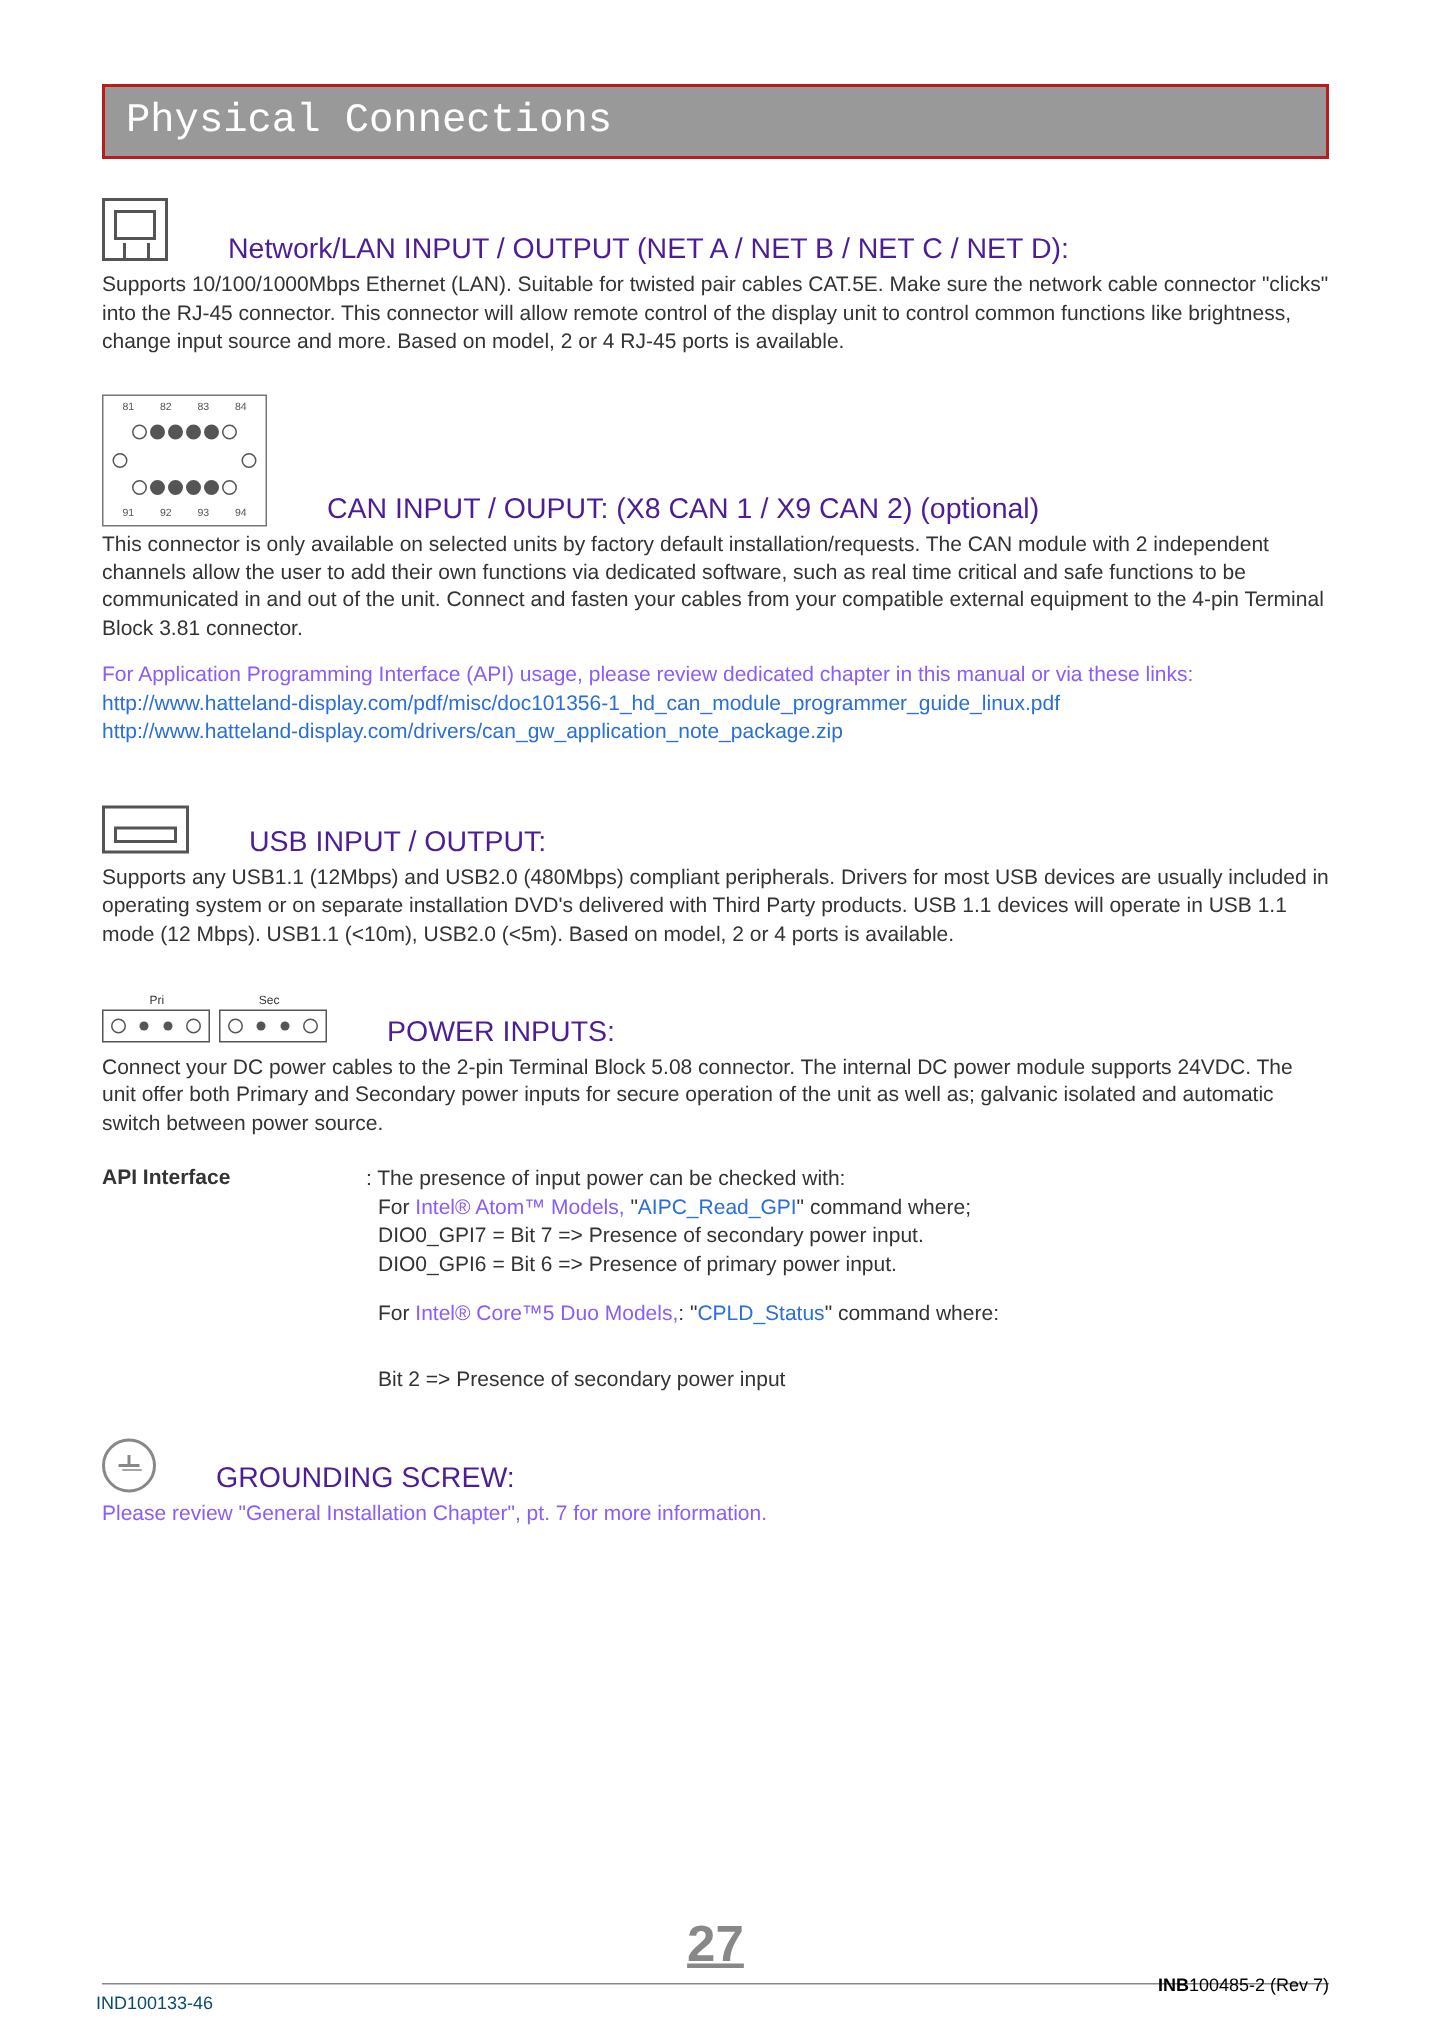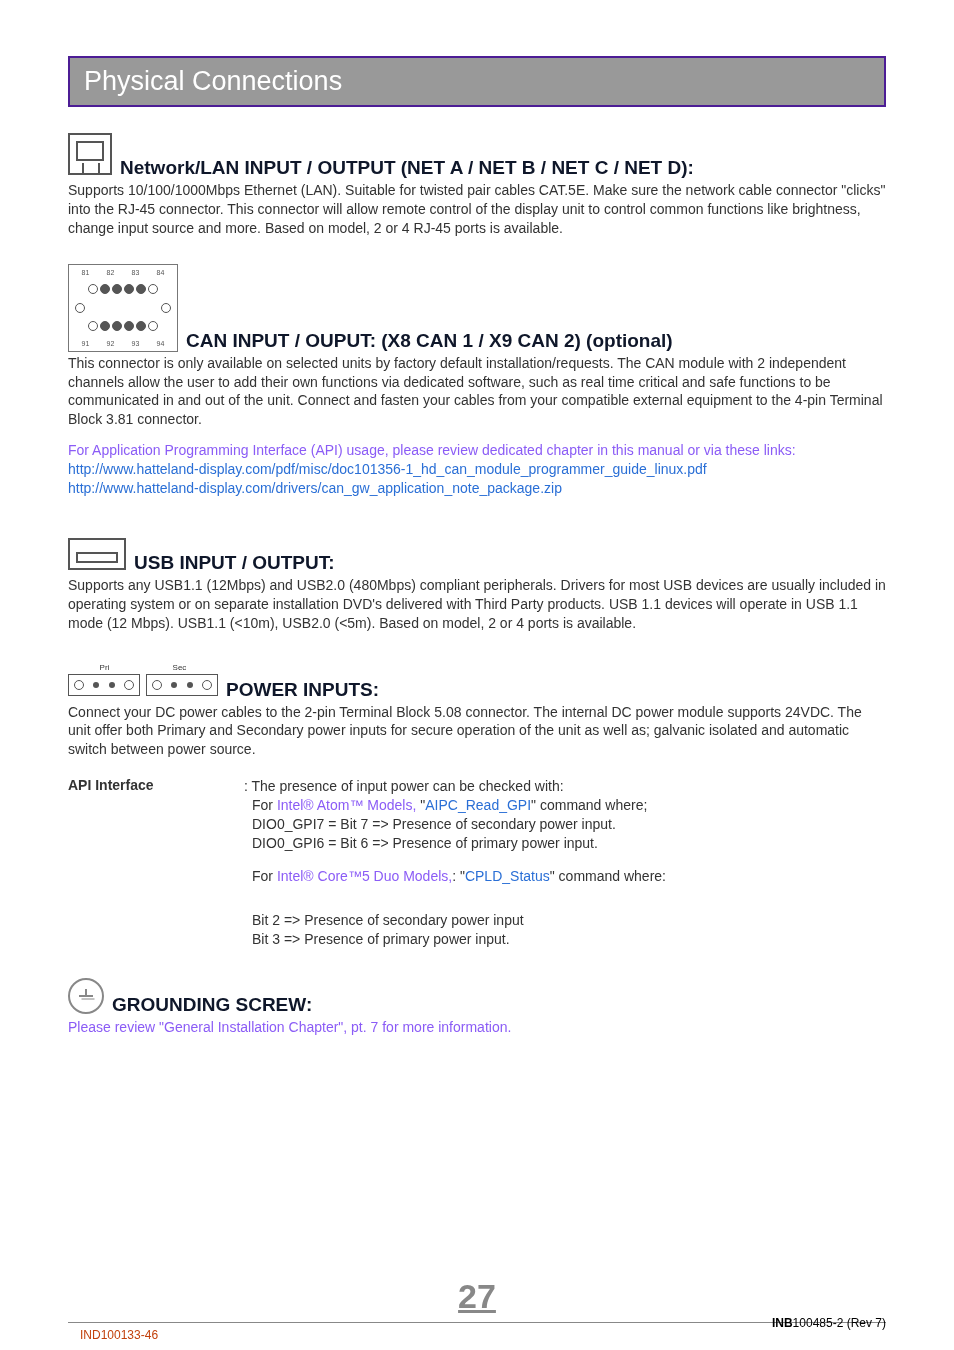--- a/index.html
+++ b/index.html
@@ -8,39 +8,41 @@
     height: 1350px;
     background: #fff;
     font-family: Arial, Helvetica, sans-serif;
     color: #333;
     position: relative;
   }
   .page {
     padding: 56px 68px 0 68px;
   }
   .title-box {
-    border: 2px solid #4c1d95;
+    border: 2px solid #b91c1c;
     background: #999;
     color: #fff;
     font-size: 27px;
     padding: 8px 14px;
     margin-bottom: 26px;
+    font-family: Liberation Mono, monospace;
   }
   .section {
     margin-bottom: 22px;
   }
   .icon-row {
     display: flex;
     align-items: flex-end;
     gap: 8px;
   }
   .heading {
     font-size: 19px;
-    font-weight: bold;
-    color: #0f172a;
+    font-weight: normal;
+    color: #4c1d95;
+    margin-left: 32px;
   }
   .body-text {
     font-size: 14px;
     line-height: 1.35;
     color: #333;
     margin-top: 2px;
   }
   .red { color: #8b5cf6; }
   .blue { color: #2a6fd6; }
 
@@ -165,23 +167,23 @@
   }
   .footer-rule {
     position: absolute;
     bottom: 27px;
     left: 68px; right: 68px;
     border-top: 1.5px solid #888;
   }
   .footer-left {
     position: absolute;
     bottom: 8px;
-    left: 80px;
+    left: 64px;
     font-size: 12px;
-    color: #c2410c;
+    color: #0c4a6e;
   }
   .footer-right {
     position: absolute;
     bottom: 20px;
     right: 68px;
     font-size: 12px;
     color: #000000;
   }
   .footer-right .inb { font-weight: bold; }
 
@@ -293,21 +295,20 @@
           <span>For </span><span class="red">Intel® Atom™ Models,</span><span> "</span><span class="blue">AIPC_Read_GPI</span><span>" command where;</span>
         </div>
         <div style="padding-left:8px;">DIO0_GPI7  = Bit 7 =&gt; Presence of secondary power input.</div>
         <div style="padding-left:8px;">DIO0_GPI6  = Bit 6 =&gt; Presence of primary power input.</div>
 
         <div class="api-block2">
           <div style="padding-left:8px;">
             <span>For </span><span class="red">Intel® Core™5 Duo Models,</span><span>: "</span><span class="blue">CPLD_Status</span><span>" command where:</span>
           </div>
           <div style="padding-left:8px;margin-top:25px;">Bit 2 =&gt; Presence of secondary power input</div>
-          <div style="padding-left:8px;">Bit 3 =&gt; Presence of primary power input.</div>
         </div>
       </div>
     </div>
   </div>
 
   <div class="section" style="margin-top:30px;">
     <div class="icon-row">
       <div class="icon-ground">
         <div class="ground-sym"></div>
       </div>

